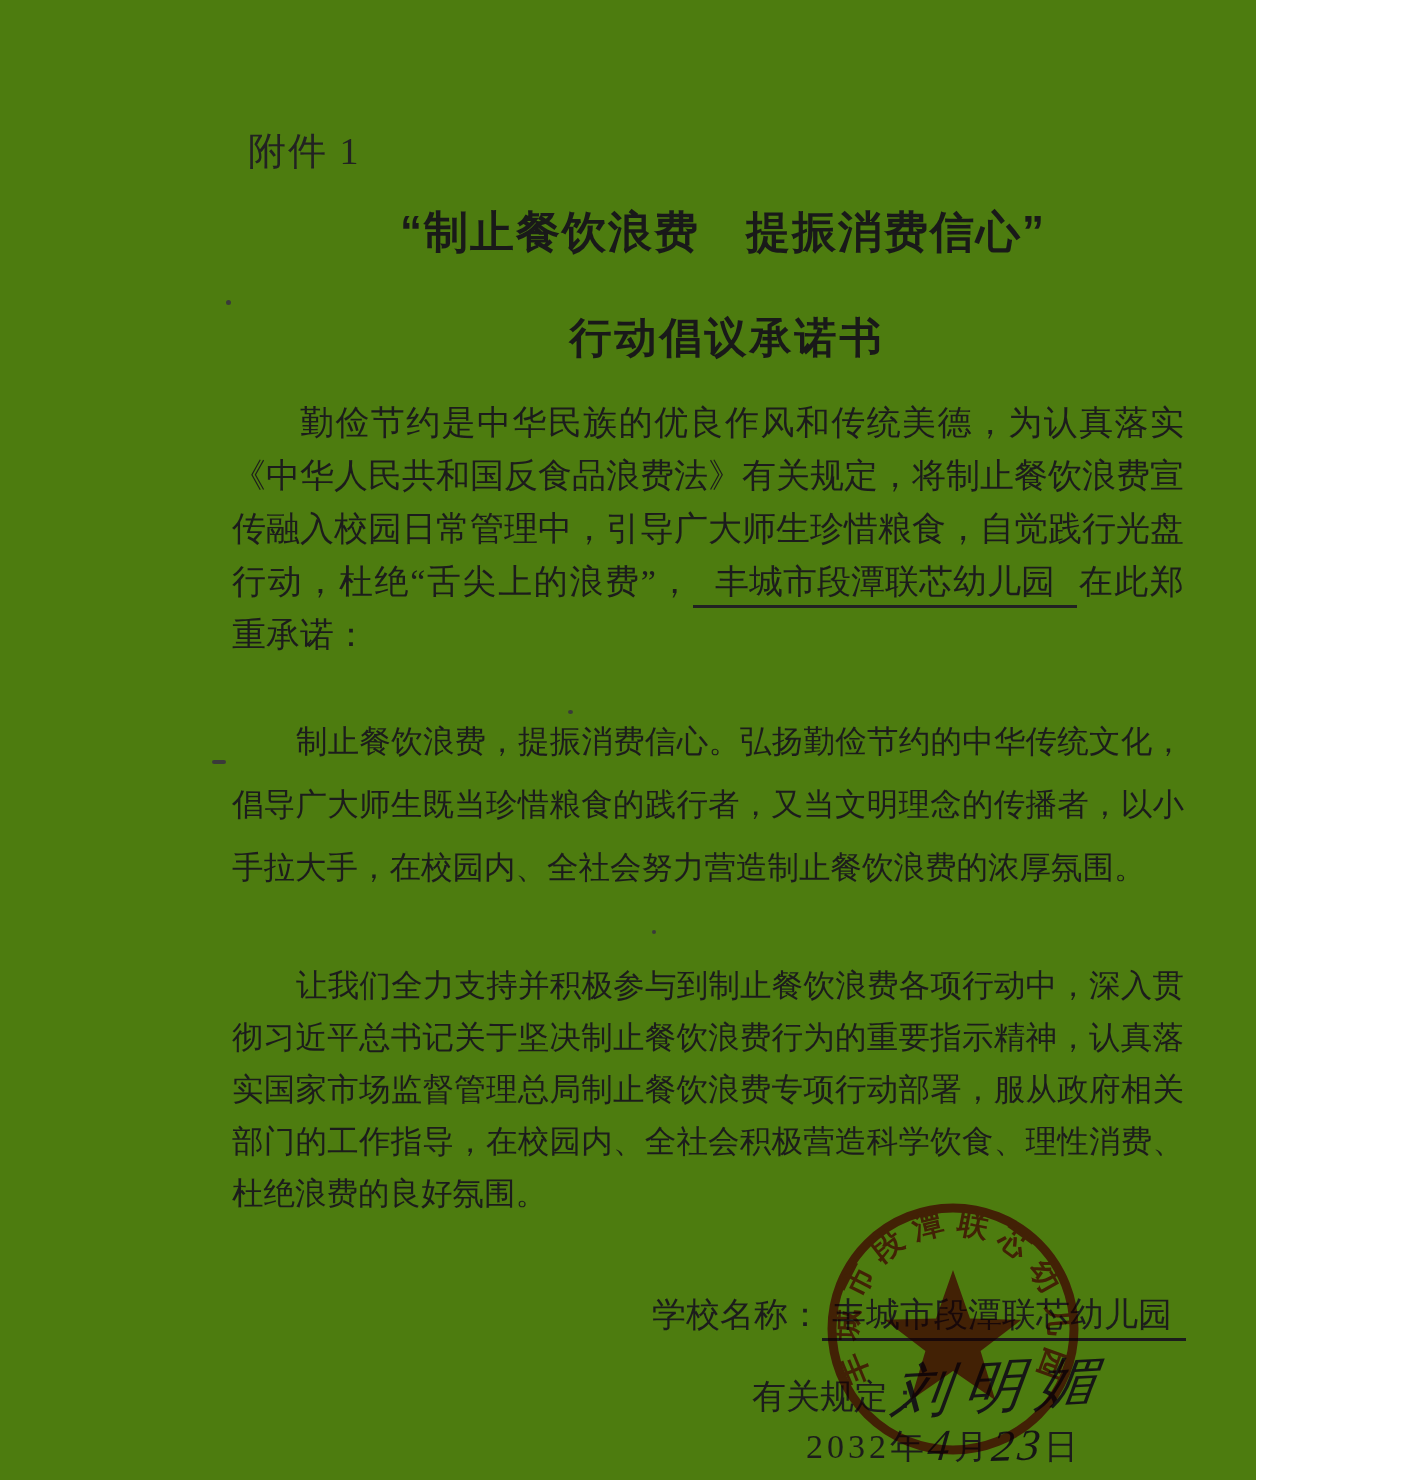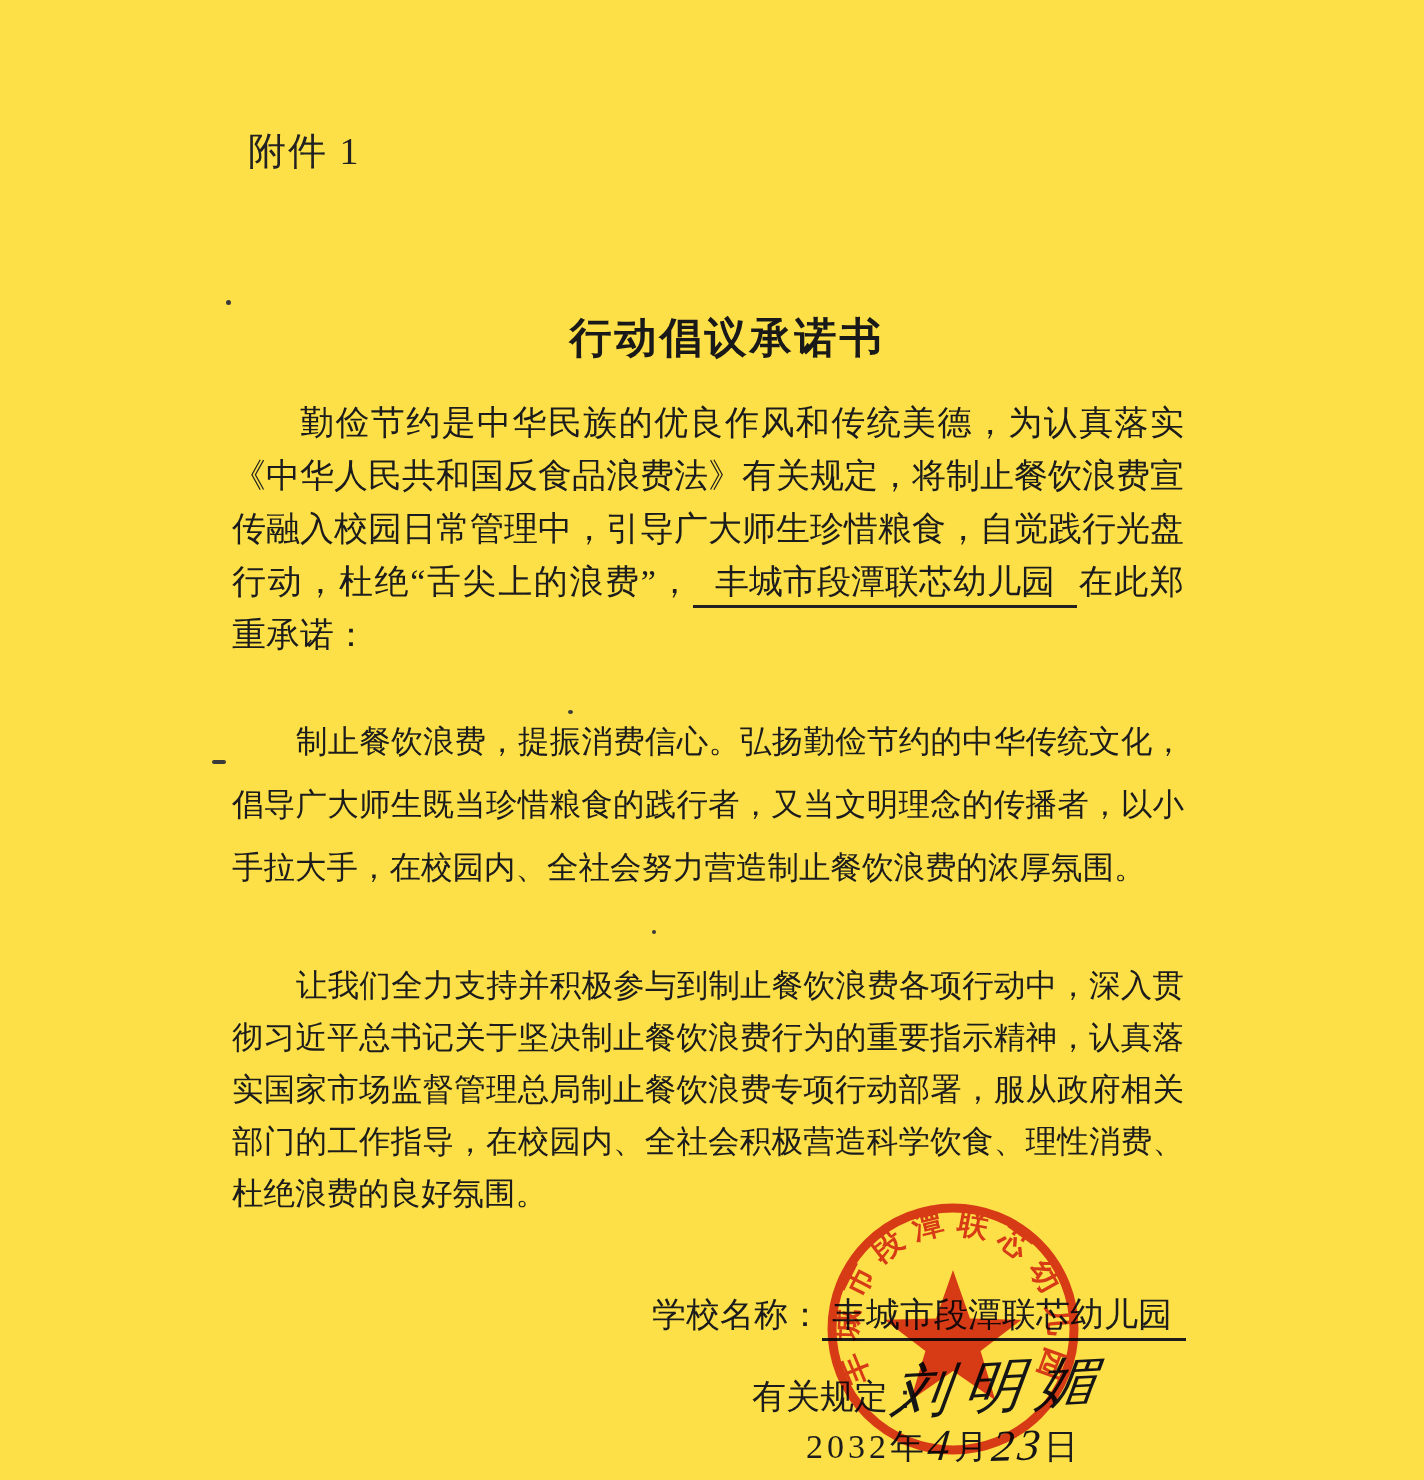--- a/index.html
+++ b/index.html
@@ -3,21 +3,21 @@
 <meta charset="utf-8">
 <style>
   * { margin: 0; padding: 0; box-sizing: border-box; }
   html, body {
     width: 1424px; height: 1480px;
     background: #ffffff;
     font-family: "Liberation Serif", "DejaVu Serif", serif;
     color: #1d1d1d;
     overflow: hidden;
   }
-  .page { position: relative; width: 1424px; height: 1480px; background: #fde047; }
+  .page { position: relative; width: 1256px; height: 1480px; background: #4d7c0f; }
 
   .attachment {
     position: absolute; left: 248px; top: 126px;
     font-size: 38px; letter-spacing: 2px; color: #222;
   }
 
   .title1 {
     position: absolute; left: 0; top: 203px; width: 1424px;
     padding-left: 22px;
     text-align: center;
@@ -83,20 +83,21 @@
   .speck { position: absolute; background: #3a3a3a; border-radius: 50%; }
   .speck.dash { border-radius: 2px; }
 </style>
 </head>
 <body>
 
 <div class="page">
 
   <div class="attachment">附件 1</div>
 
+  <div class="title1">“制止餐饮浪费　提振消费信心”</div>
 
   <div class="title2">行动倡议承诺书</div>
 
   <p class="para para1"><span>勤俭节约是中华民族的优良作风和传统美德，为认真落实《中华人民共和国反食品浪费法》有关规定，将制止餐饮浪费宣传融入校园日常管理中，引导广大师生珍惜粮食，自觉践行光盘行动，杜绝“舌尖上的浪费”，</span><span class="blank-fill">丰城市段潭联芯幼儿园</span><span>在此郑重承诺：</span></p>
 
   <p class="para para2">制止餐饮浪费，提振消费信心。弘扬勤俭节约的中华传统文化，倡导广大师生既当珍惜粮食的践行者，又当文明理念的传播者，以小手拉大手，在校园内、全社会努力营造制止餐饮浪费的浓厚氛围。</p>
 
   <p class="para para3">让我们全力支持并积极参与到制止餐饮浪费各项行动中，深入贯彻习近平总书记关于坚决制止餐饮浪费行为的重要指示精神，认真落实国家市场监督管理总局制止餐饮浪费专项行动部署，服从政府相关部门的工作指导，在校园内、全社会积极营造科学饮食、理性消费、杜绝浪费的良好氛围。</p>
 
   <div class="sig-line sig-school"><span>学校名称：</span><span class="u-line">丰城市段潭联芯幼儿园</span></div>

